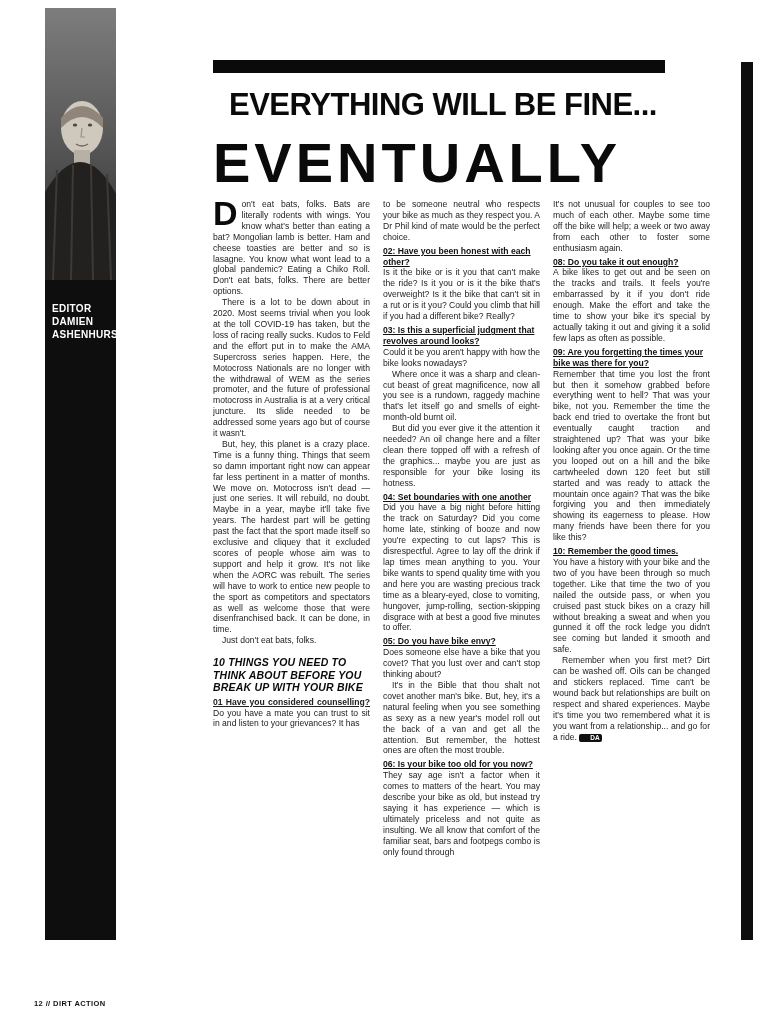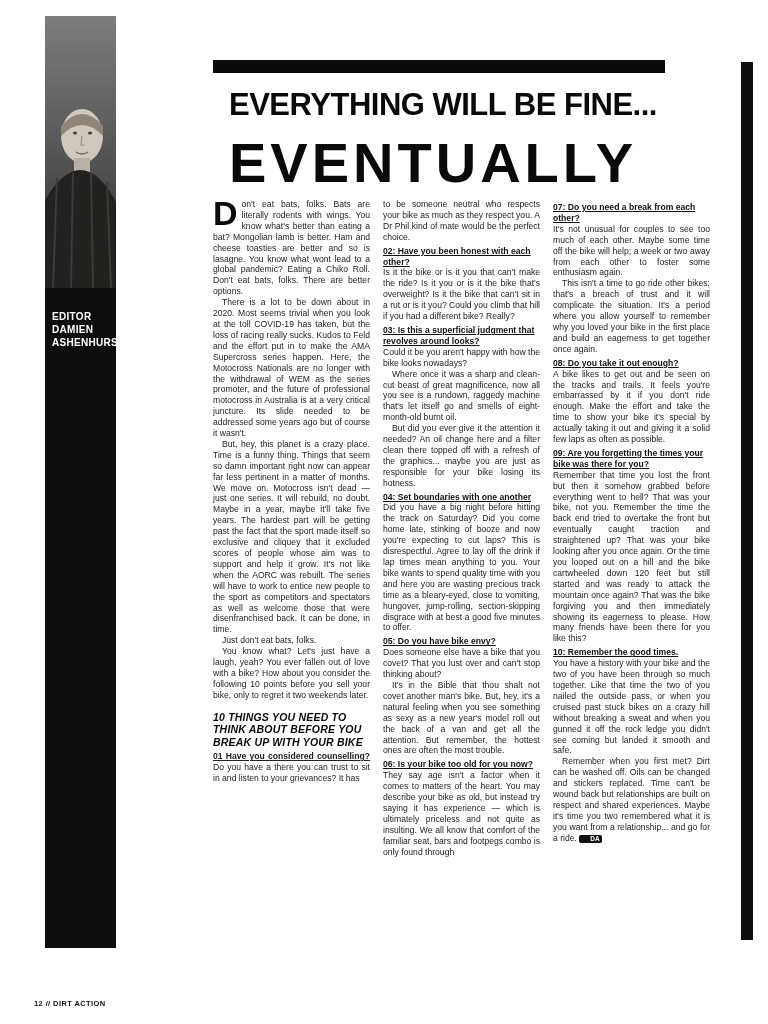--- a/index.html
+++ b/index.html
@@ -1,29 +1,29 @@
 <!DOCTYPE html>
 <html><head>
 <meta charset="utf-8">
 <style>
   html,body{margin:0;padding:0;background:#d9d9d9;}
   .page{position:relative;width:768px;height:1024px;background:#ffffff;margin:0 auto;
         font-family:"Liberation Sans",sans-serif;overflow:hidden;color:#1c1c1c;}
 
   
-  .left-strip{position:absolute;left:45px;top:16px;width:71px;height:932px;background:#0e0e0e;}
+  .left-strip{position:absolute;left:45px;top:8px;width:71px;height:932px;background:#0e0e0e;}
   .photo{width:71px;height:272px;overflow:hidden;display:block;}
   .editor-block{padding:22px 7px 0 7px;color:#ffffff;}
   .editor-block .line{font-size:10px;line-height:13px;font-weight:bold;letter-spacing:.3px;}
 
   
   .main{position:absolute;left:213px;top:60px;width:497px;}
   .head-bar{width:452px;height:13px;background:#0a0a0a;margin-bottom:5px;}
   h1.hl1{margin:16px;font-size:31px;line-height:31px;font-weight:700;letter-spacing:-.5px;color:#0a0a0a;}
-  h2.hl2{margin:0 0 9px 16px;font-size:56px;line-height:54px;font-weight:900;letter-spacing:4px;color:#0a0a0a;}
+  h2.hl2{margin:0 0 9px 0;font-size:56px;line-height:54px;font-weight:900;letter-spacing:4px;color:#0a0a0a;}
 
   .cols{display:flex;gap:13px;height:766px;overflow:hidden;}
   .col{flex:1;font-size:8.6px;line-height:10.9px;text-align:justify;color:#222;}
   .col p{margin:0;}
   p.ind{text-indent:9px;}
   .dropcap{float:left;font-size:34px;line-height:27px;font-weight:bold;padding:1px 4px 0 0;color:#0a0a0a;}
   h4.sub{margin:3px 0 0 0;font-size:8.6px;line-height:10.9px;font-weight:bold;
          text-decoration:underline;text-align:left;color:#111;}
   h3.list-title{margin:10px 0 3px 0;font-size:10.5px;line-height:12.5px;font-weight:900;
                 text-align:left;color:#0a0a0a;letter-spacing:.2px;font-style:italic;}
@@ -77,46 +77,43 @@
     <h1 class="hl1">EVERYTHING WILL BE FINE...</h1>
     <h2 class="hl2">EVENTUALLY</h2>
 
     <div class="cols">
 
       <div class="col">
         <p class="para"><span class="dropcap">D</span><span>on't eat bats, folks. Bats are literally rodents with wings. You know what's better than eating a bat? Mongolian lamb is better. Ham and cheese toasties are better and so is lasagne. You know what wont lead to a global pandemic? Eating a Chiko Roll. Don't eat bats, folks. There are better options.</span></p>
         <p class="ind">There is a lot to be down about in 2020. Most seems trivial when you look at the toll COVID-19 has taken, but the loss of racing really sucks. Kudos to Feld and the effort put in to make the AMA Supercross series happen. Here, the Motocross Nationals are no longer with the withdrawal of WEM as the series promoter, and the future of professional motocross in Australia is at a very critical juncture. Its slide needed to be addressed some years ago but of course it wasn't.</p>
         <p class="ind">But, hey, this planet is a crazy place. Time is a funny thing. Things that seem so damn important right now can appear far less pertinent in a matter of months. We move on. Motocross isn't dead — just one series. It will rebuild, no doubt. Maybe in a year, maybe it'll take five years. The hardest part will be getting past the fact that the sport made itself so exclusive and cliquey that it excluded scores of people whose aim was to support and help it grow. It's not like when the AORC was rebuilt. The series will have to work to entice new people to the sport as competitors and spectators as well as welcome those that were disenfranchised back. It can be done, in time.</p>
         <p class="ind">Just don't eat bats, folks.</p>
-        <p class="ind">You know what? Let's just have a laugh, yeah? You ever fallen out of love with a bike? How about you consider the following 10 points before you sell your bike, only to regret it two weekends later.</p>
         <h3 class="list-title">10 THINGS YOU NEED TO THINK ABOUT BEFORE YOU BREAK UP WITH YOUR BIKE</h3>
-        <p><span class="lead">01 Have you considered counselling?</span> <span>Do you have a there you can trust to sit in and listen to your grievances? It has</span></p>
+        <p><span class="lead">01 Have you considered counselling?</span> <span>Do you have a mate you can trust to sit in and listen to your grievances? It has</span></p>
       </div>
 
       <div class="col">
         <p>to be someone neutral who respects your bike as much as they respect you. A Dr Phil kind of mate would be the perfect choice.</p>
         <h4 class="sub">02: Have you been honest with each other?</h4>
         <p>Is it the bike or is it you that can't make the ride? Is it you or is it the bike that's overweight? Is it the bike that can't sit in a rut or is it you? Could you climb that hill if you had a different bike? Really?</p>
         <h4 class="sub">03: Is this a superficial judgment that revolves around looks?</h4>
         <p>Could it be you aren't happy with how the bike looks nowadays?</p>
         <p class="ind">Where once it was a sharp and clean-cut beast of great magnificence, now all you see is a rundown, raggedy machine that's let itself go and smells of eight-month-old burnt oil.</p>
         <p class="ind">But did you ever give it the attention it needed? An oil change here and a filter clean there topped off with a refresh of the graphics... maybe you are just as responsible for your bike losing its hotness.</p>
         <h4 class="sub">04: Set boundaries with one another</h4>
         <p>Did you have a big night before hitting the track on Saturday? Did you come home late, stinking of booze and now you're expecting to cut laps? This is disrespectful. Agree to lay off the drink if lap times mean anything to you. Your bike wants to spend quality time with you and here you are wasting precious track time as a bleary-eyed, close to vomiting, hungover, jump-rolling, section-skipping disgrace with at best a good five minutes to offer.</p>
         <h4 class="sub">05: Do you have bike envy?</h4>
         <p>Does someone else have a bike that you covet? That you lust over and can't stop thinking about?</p>
         <p class="ind">It's in the Bible that thou shalt not covet another man's bike. But, hey, it's a natural feeling when you see something as sexy as a new year's model roll out the back of a van and get all the attention. But remember, the hottest ones are often the most trouble.</p>
         <h4 class="sub">06: Is your bike too old for you now?</h4>
         <p>They say age isn't a factor when it comes to matters of the heart. You may describe your bike as old, but instead try saying it has experience — which is ultimately priceless and not quite as insulting. We all know that comfort of the familiar seat, bars and footpegs combo is only found through</p>
       </div>
 
       <div class="col">
-        <h4 class="sub">07: Do you need a break from each other?</h4>
         <p>It's not unusual for couples to see too much of each other. Maybe some time off the bike will help; a week or two away from each other to foster some enthusiasm again.</p>
-        <p class="ind">This isn't a time to go ride other bikes; that's a breach of trust and it will complicate the situation. It's a period where you allow yourself to remember why you loved your bike in the first place and build an eagerness to get together once again.</p>
         <h4 class="sub">08: Do you take it out enough?</h4>
         <p>A bike likes to get out and be seen on the tracks and trails. It feels you're embarrassed by it if you don't ride enough. Make the effort and take the time to show your bike it's special by actually taking it out and giving it a solid few laps as often as possible.</p>
         <h4 class="sub">09: Are you forgetting the times your bike was there for you?</h4>
         <p>Remember that time you lost the front but then it somehow grabbed before everything went to hell? That was your bike, not you. Remember the time the back end tried to overtake the front but eventually caught traction and straightened up? That was your bike looking after you once again. Or the time you looped out on a hill and the bike cartwheeled down 120 feet but still started and was ready to attack the mountain once again? That was the bike forgiving you and then immediately showing its eagerness to please. How many friends have been there for you like this?</p>
         <h4 class="sub">10: Remember the good times.</h4>
         <p>You have a history with your bike and the two of you have been through so much together. Like that time the two of you nailed the outside pass, or when you cruised past stuck bikes on a crazy hill without breaking a sweat and when you gunned it off the rock ledge you didn't see coming but landed it smooth and safe.</p>
         <p class="ind"><span>Remember when you first met? Dirt can be washed off. Oils can be changed and stickers replaced. Time can't be wound back but relationships are built on respect and shared experiences. Maybe it's time you two remembered what it is you want from a relationship... and go for a ride.</span> <span class="da-badge">DA</span></p>
       </div>
 
     </div>

